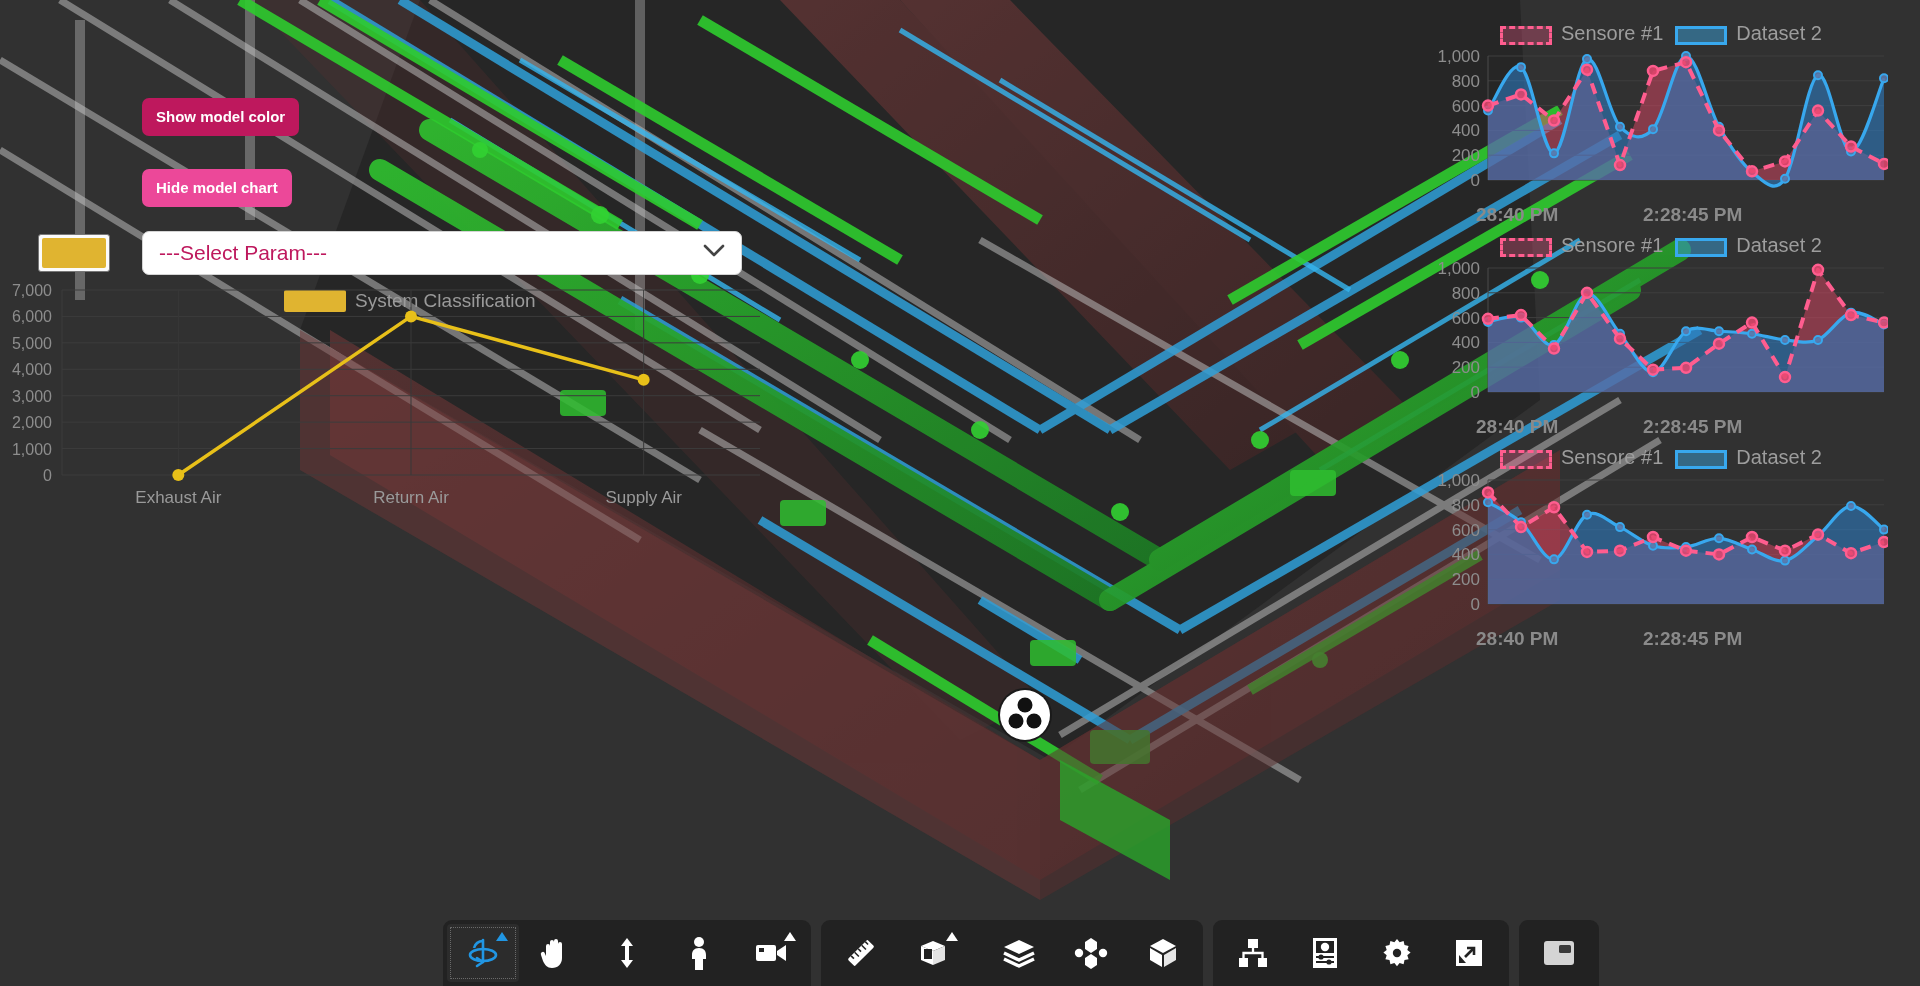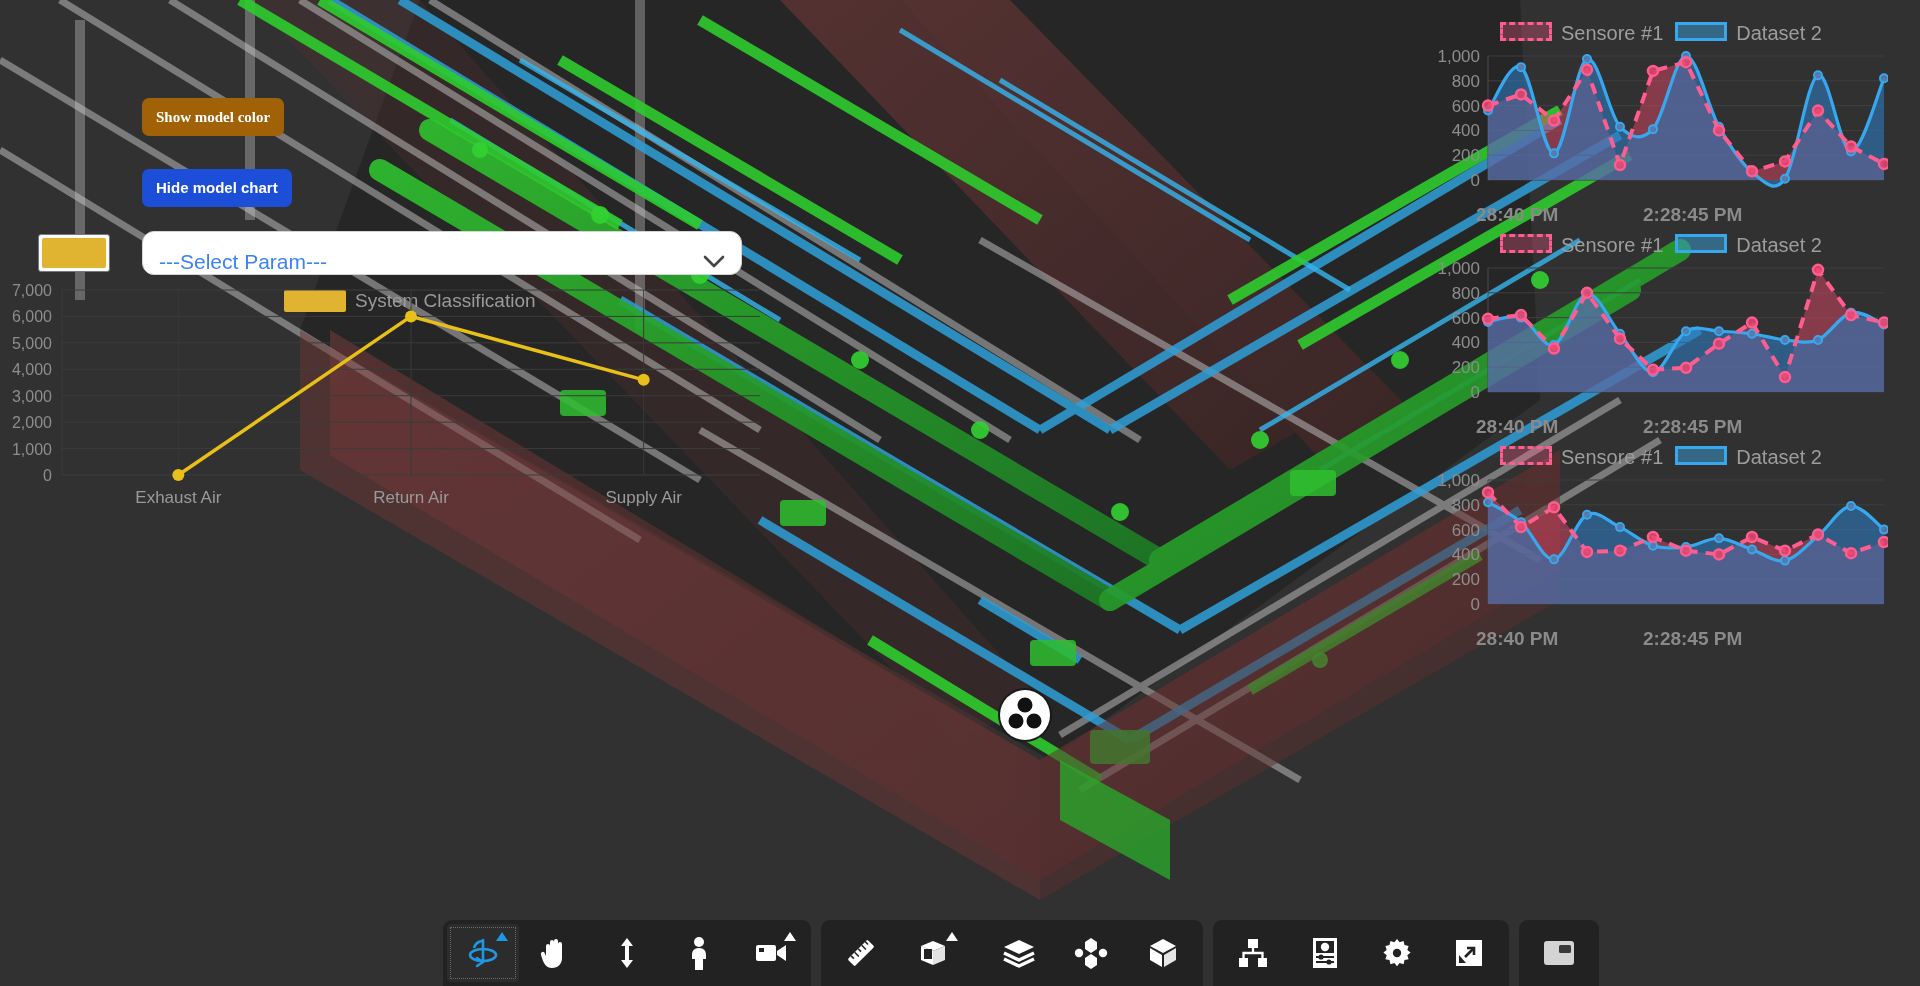--- a/index.html
+++ b/index.html
@@ -17,39 +17,39 @@
           font-family:"Liberation Sans",sans-serif;}
   #btn-show-color{left:142px;top:98px;background:#18820f;}
   #btn-hide-chart{left:142px;top:169px;background:#2a7da1;}
 
   
   #swatch-box{position:absolute;left:38px;top:234px;width:72px;height:38px;
               background:#fbfbfb;border:1px solid #777;border-radius:3px;
               box-sizing:border-box;padding:3px;}
   #swatch-inner{width:100%;height:100%;border-radius:2px;}
   #param-select{position:absolute;left:142px;top:231px;width:600px;height:44px;
-                background:#fff;border:1px solid #d4d4d4;border-radius:12px;
-                box-sizing:border-box;display:flex;align-items:flex-end;
-                padding:0 16px;color:#3b82f6;font-size:21px;cursor:pointer;}
+                background:#fff;border:1px solid #d4d4d4;border-radius:7px;
+                box-sizing:border-box;display:flex;align-items:center;
+                padding:0 16px;color:#be185d;font-size:21px;cursor:pointer;}
   #param-select .caret{margin-left:auto;font-size:17px;color:#555;}
 
   
   #model-chart{position:absolute;left:0;top:280px;width:780px;height:290px;}
   #model-chart svg{display:block;}
   .mc-legend{position:absolute;left:284px;top:290px;display:flex;align-items:center;gap:9px;}
   .mc-legend .sw{width:62px;height:22px;border-radius:2px;}
   .mc-legend .lb{color:#9a9a9a;font-size:19px;}
 
   
   .sensor-chart{position:absolute;width:460px;height:195px;}
   #sensor-chart-0{left:1428px;top:8px;}
   #sensor-chart-1{left:1428px;top:220px;}
   #sensor-chart-2{left:1428px;top:432px;}
   .sc-legend{position:absolute;left:72px;top:14px;display:flex;align-items:center;gap:12px;}
-  .sc-legend .ent{display:flex;align-items:flex-start;gap:9px;}
+  .sc-legend .ent{display:flex;align-items:flex-end;gap:9px;}
   .sc-legend .sw-dash{width:52px;height:19px;border:3px dashed #ff5d8f;
                       background:rgba(255,93,143,.30);box-sizing:border-box;}
   .sc-legend .sw-solid{width:52px;height:19px;border:3px solid #38a8ee;
                        background:rgba(56,150,200,.55);box-sizing:border-box;}
   .sc-legend .lb{color:#9d9d9d;font-size:20px;}
   .sc-plot{position:absolute;left:0;top:40px;}
   .sc-xlabels{position:absolute;top:196px;left:0;width:460px;color:#8a8a8a;font-size:19px;}
   .sc-xlabels span{position:absolute;font-weight:bold;}
 
   
@@ -193,22 +193,22 @@
   <div id="air-marker">
     <svg width="50" height="50" viewBox="0 0 50 50">
       <circle cx="25" cy="25" r="24" fill="#fff"></circle>
       <circle cx="25" cy="15" r="7.5" fill="#111"></circle>
       <circle cx="16" cy="31" r="7.5" fill="#111"></circle>
       <circle cx="34" cy="31" r="7.5" fill="#111"></circle>
     </svg>
   </div>
 </div>
 
-<button class="ov-btn" id="btn-show-color" style="background: #a16207; font-family: Liberation Serif, serif;">Show model color</button>
-<button class="ov-btn" id="btn-hide-chart" style="background: #1d4ed8;">Hide model chart</button>
+<button class="ov-btn" id="btn-show-color" style="background: #be185d;">Show model color</button>
+<button class="ov-btn" id="btn-hide-chart" style="background: #ec4899;">Hide model chart</button>
 
 <div id="swatch-box">
   <div id="swatch-inner" style="background: rgb(224, 180, 48);"></div>
 </div>
 <div id="param-select">
   <span>---Select Param---</span>
   <span class="caret">
     <svg width="22" height="14" viewBox="0 0 22 14">
         <path d="M2 2 L11 11 L20 2" stroke="#444" stroke-width="2.6" fill="none" stroke-linecap="round" stroke-linejoin="round"></path>
       </svg>

